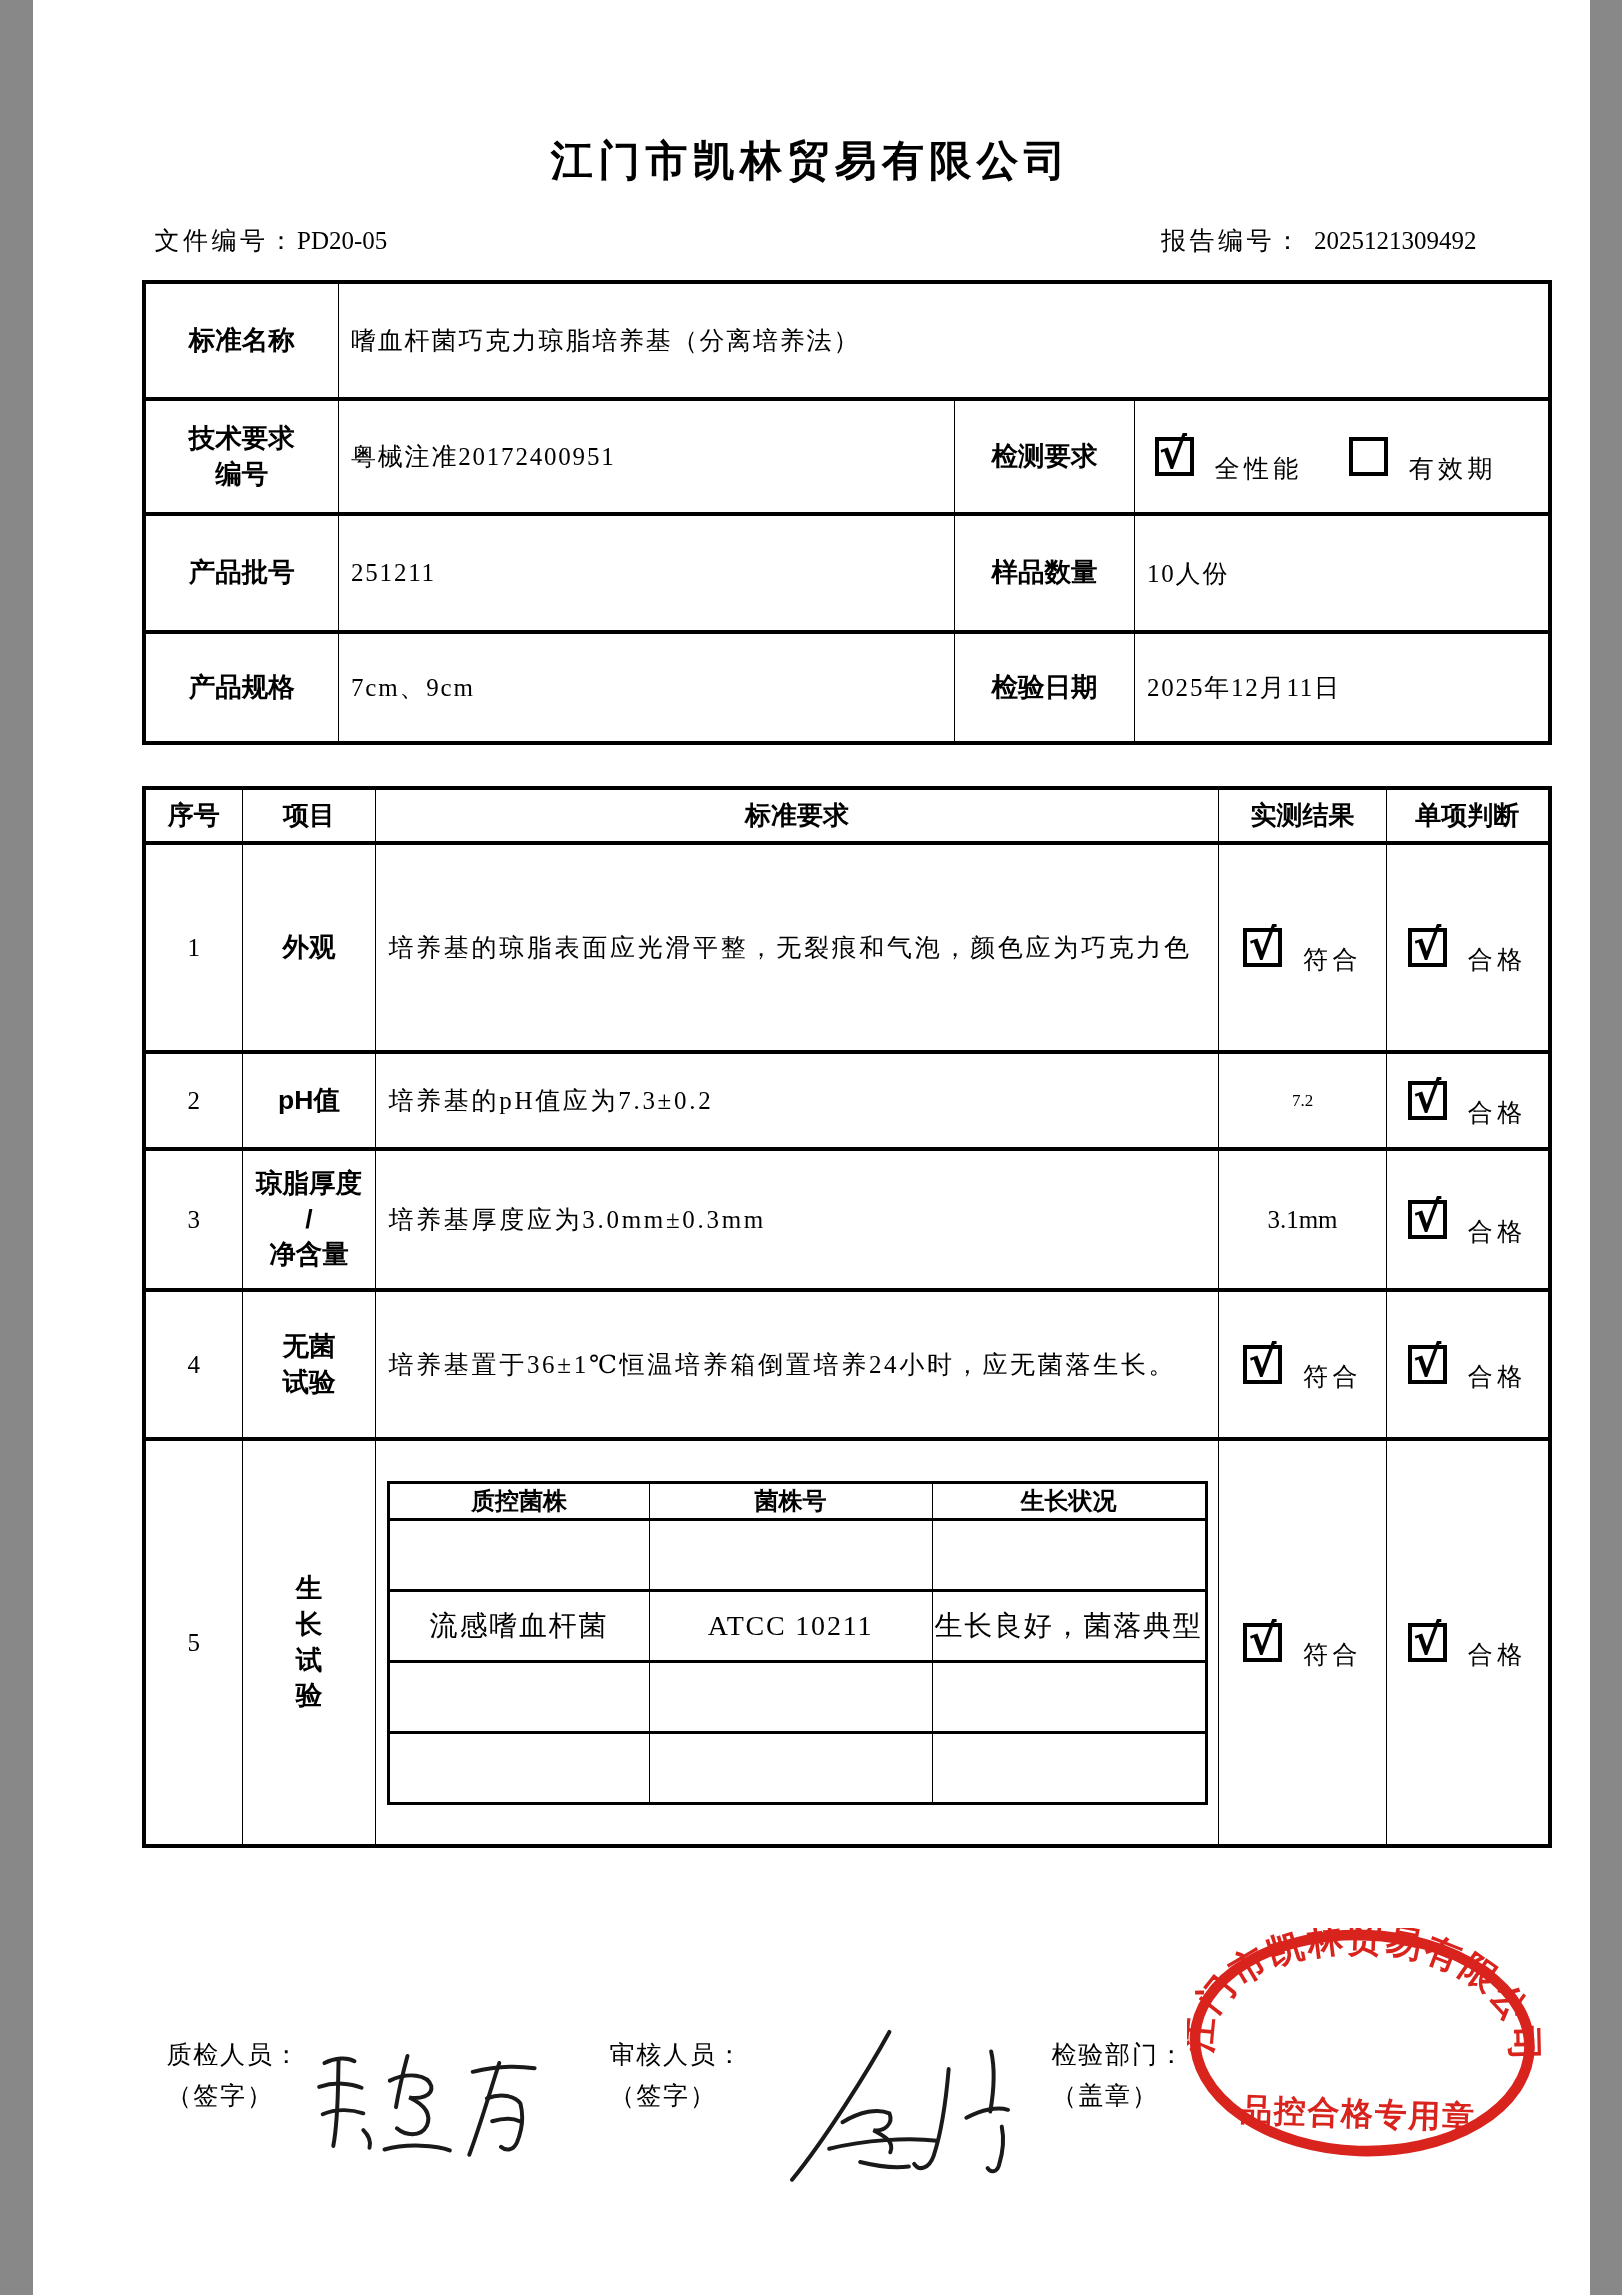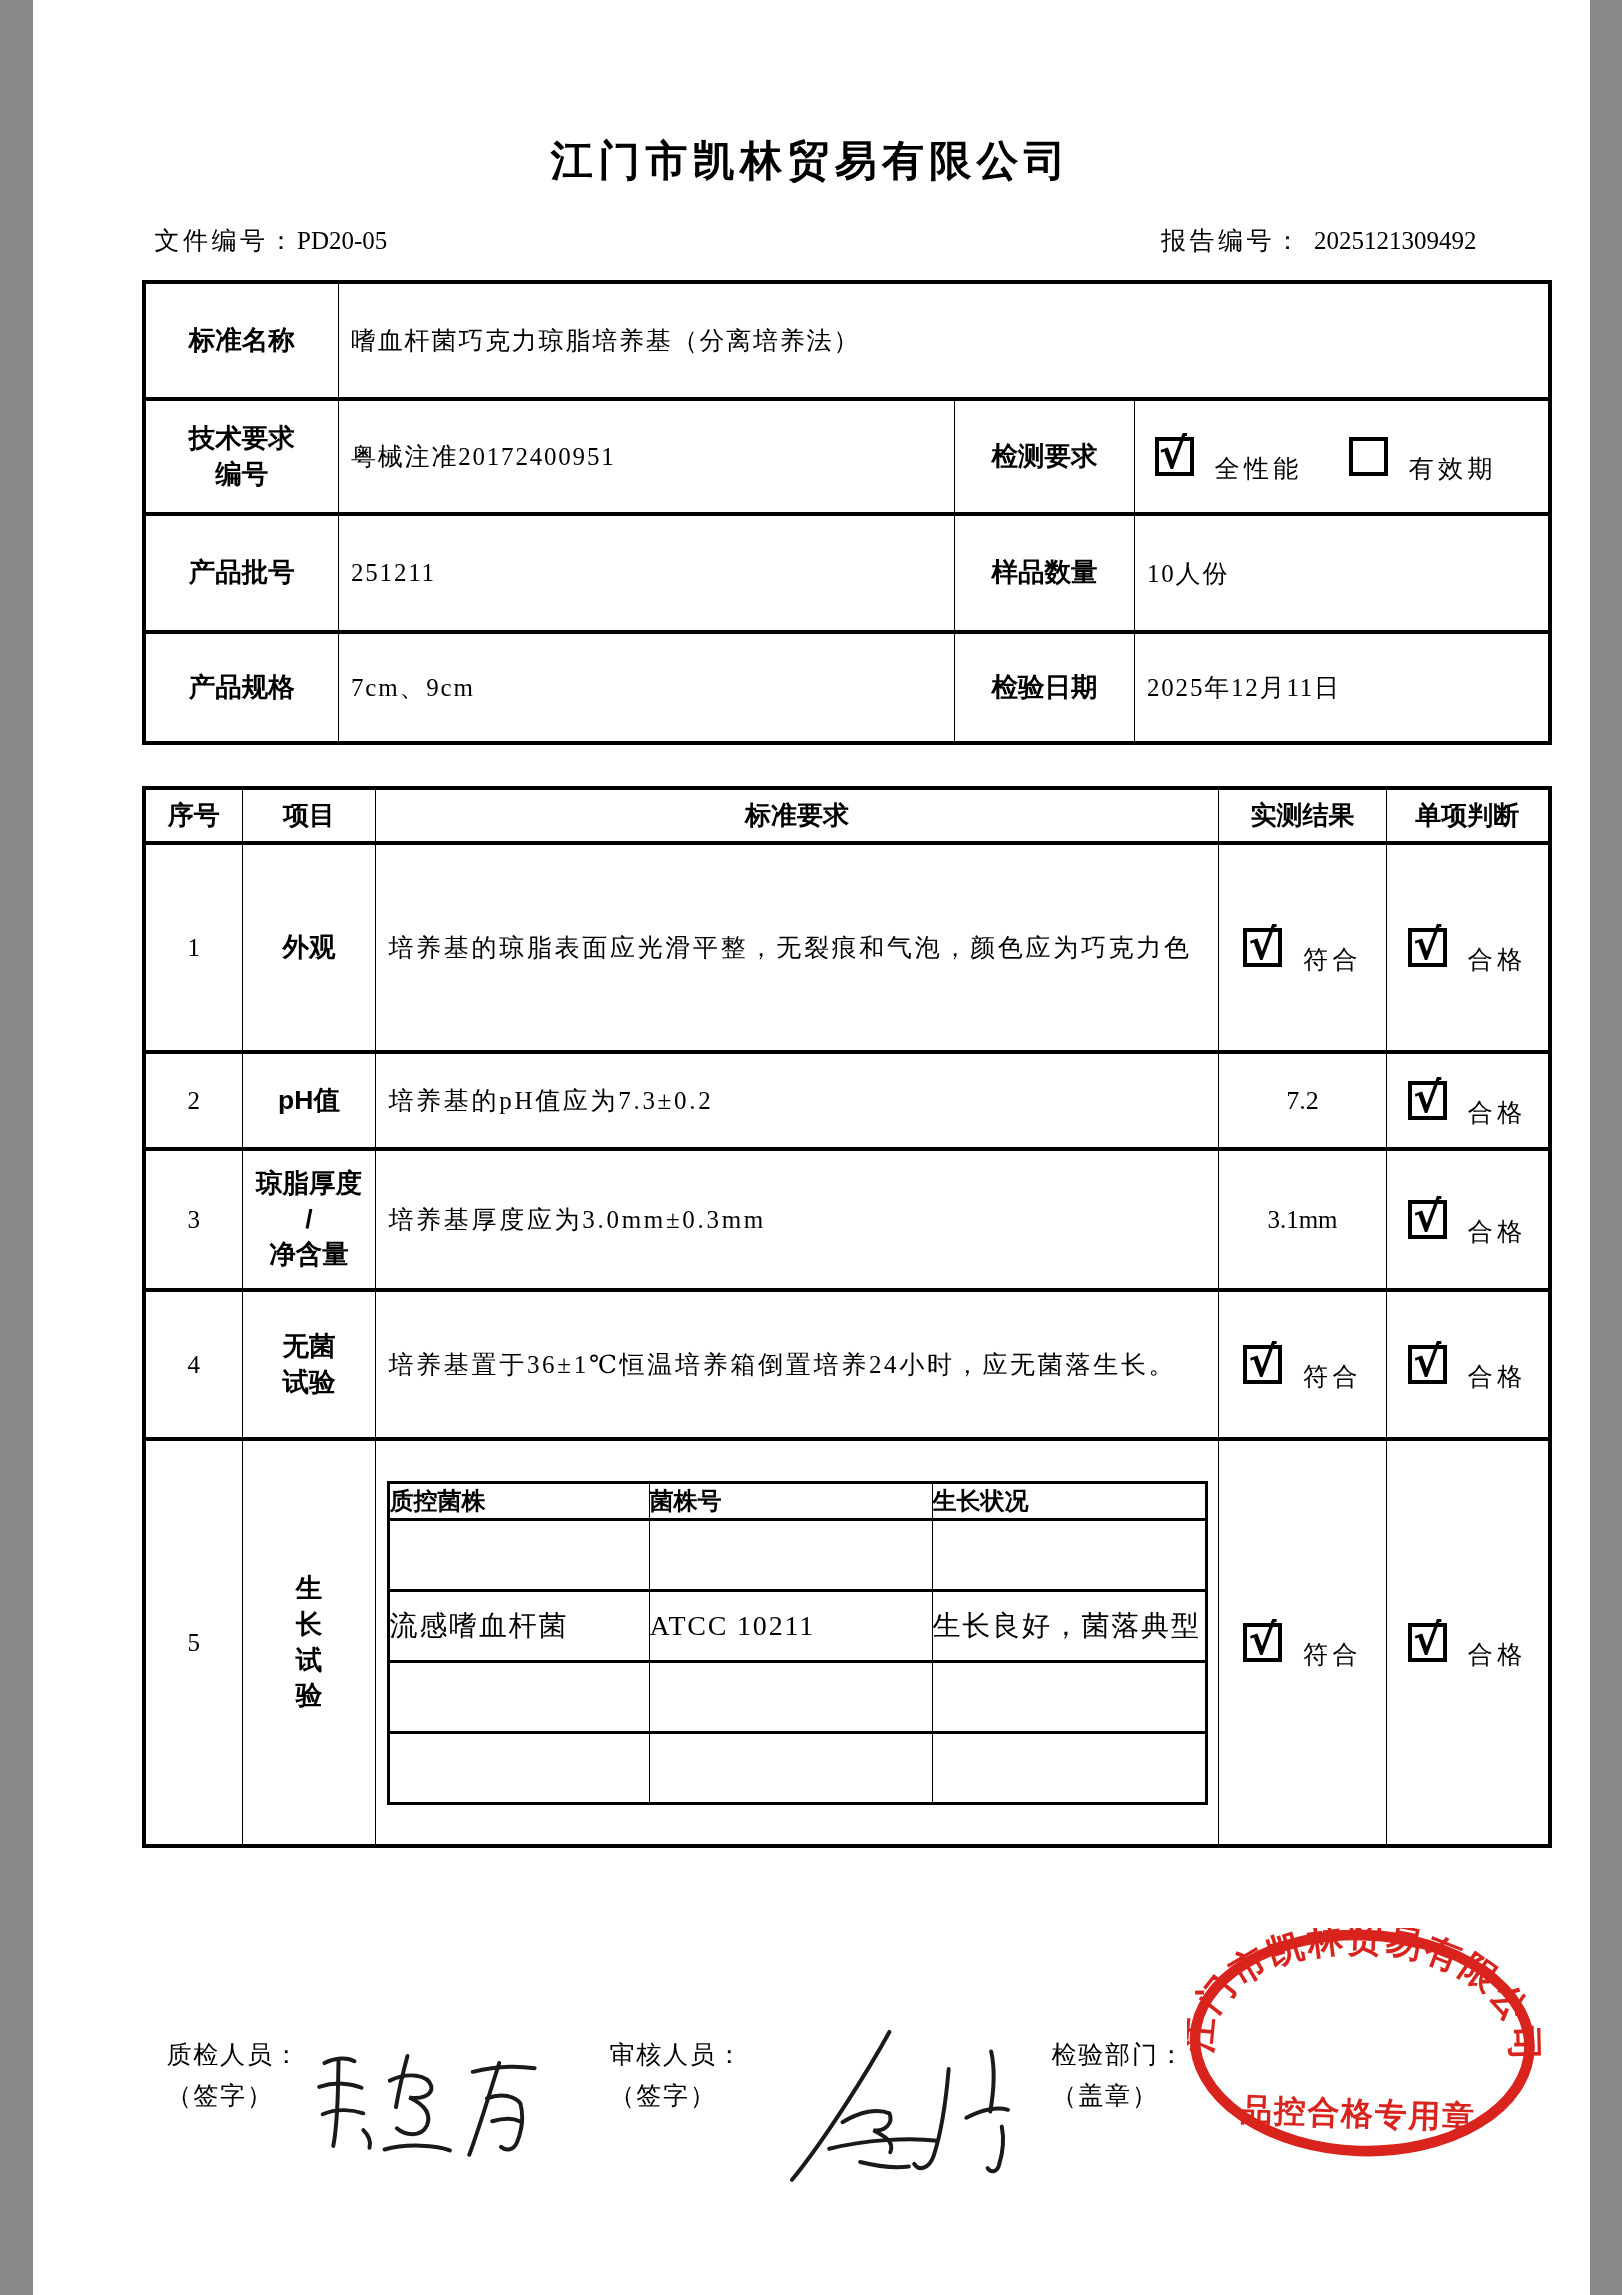--- a/index.html
+++ b/index.html
@@ -108,20 +108,21 @@
     border-collapse:collapse;
     table-layout:fixed;
     width:818px;
     margin:0 auto;
     border:3.5px solid #000;
   }
   table.inner td {
     border:1.8px solid #000;
     border-top-width:3.5px;
     border-bottom-width:3.5px;
+    text-align:center;
     vertical-align:middle;
   }
   table.inner td.ihd {
     font-family:"Liberation Sans","DejaVu Sans",sans-serif;
     font-weight:bold; font-size:24px;
   }
   table.inner td.ival { font-size:28px; letter-spacing:1.8px; }
   
   .sig-label {
     position:absolute;
@@ -232,21 +233,21 @@
                 <span class="mark">√</span>
               </span>
               <span class="check-label">合格</span>
             </span>
       </td>
     </tr>
     <tr style="height:97px">
       <td class="no-cell">2</td>
       <td class="hd">pH值</td>
       <td class="req">培养基的pH值应为7.3±0.2</td>
-      <td class="center" style="font-size:26px">7.2</td>
+      <td class="center" style="font-size:17px">7.2</td>
       <td class="center">
         <span class="check-group">
               <span class="checkbox">
                 <span class="mark">√</span>
               </span>
               <span class="check-label">合格</span>
             </span>
       </td>
     </tr>
     <tr style="height:141px">

